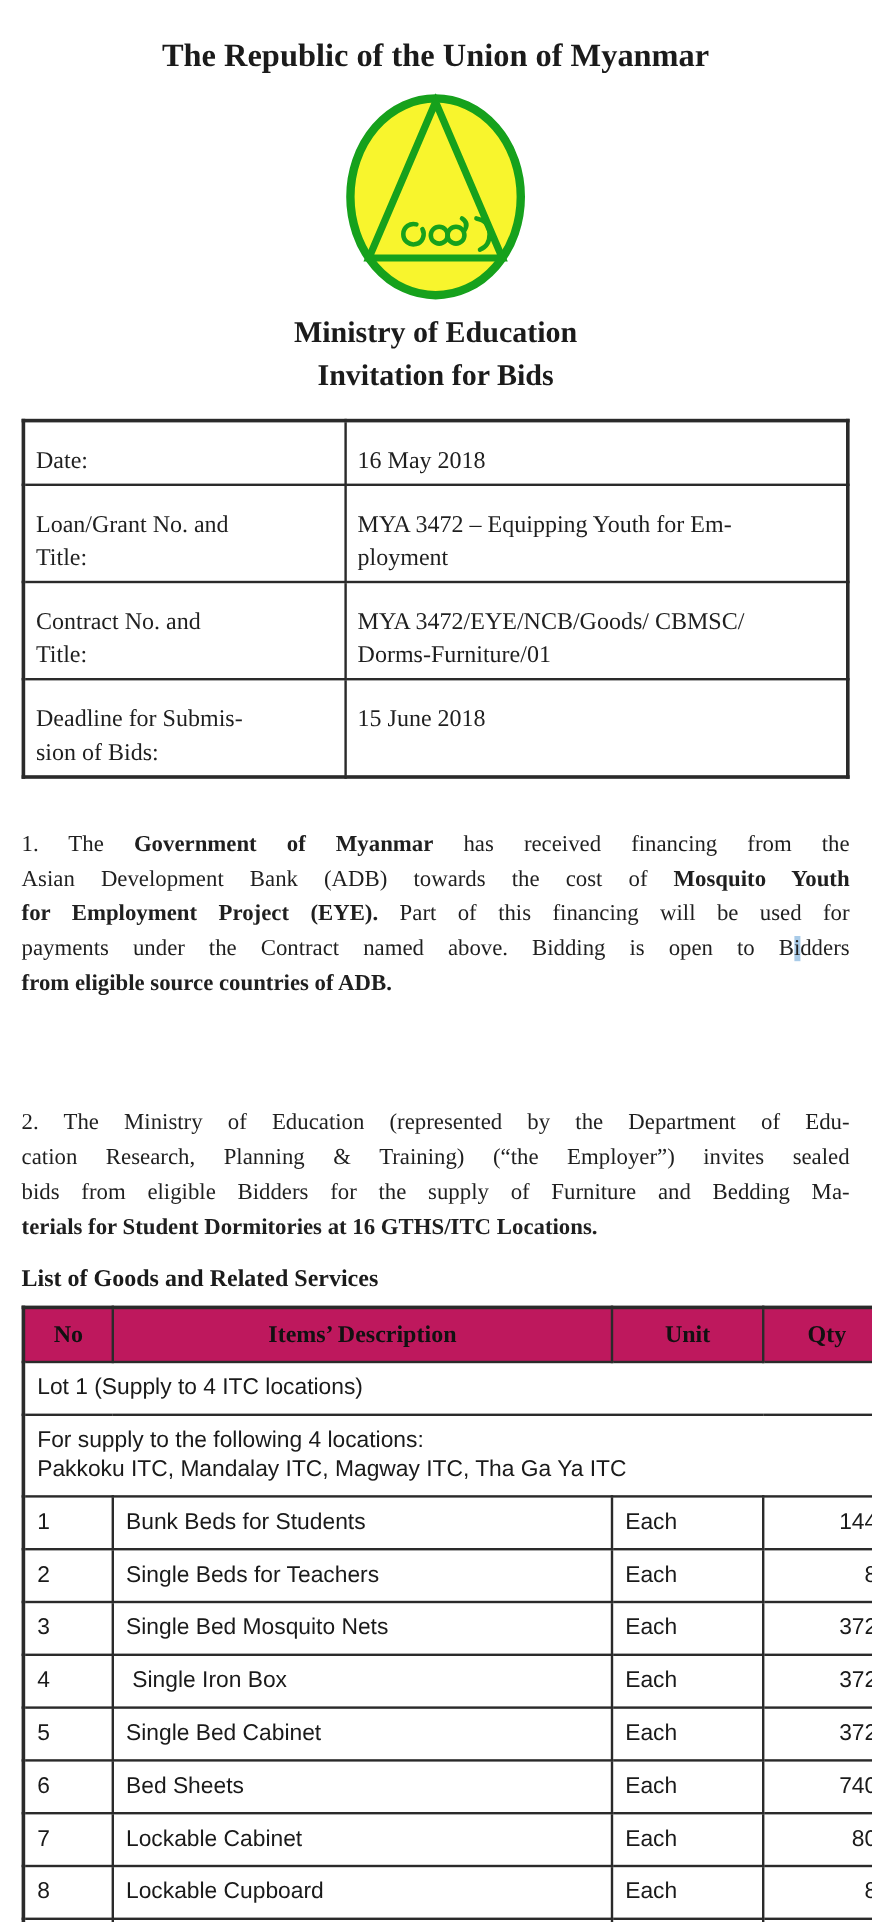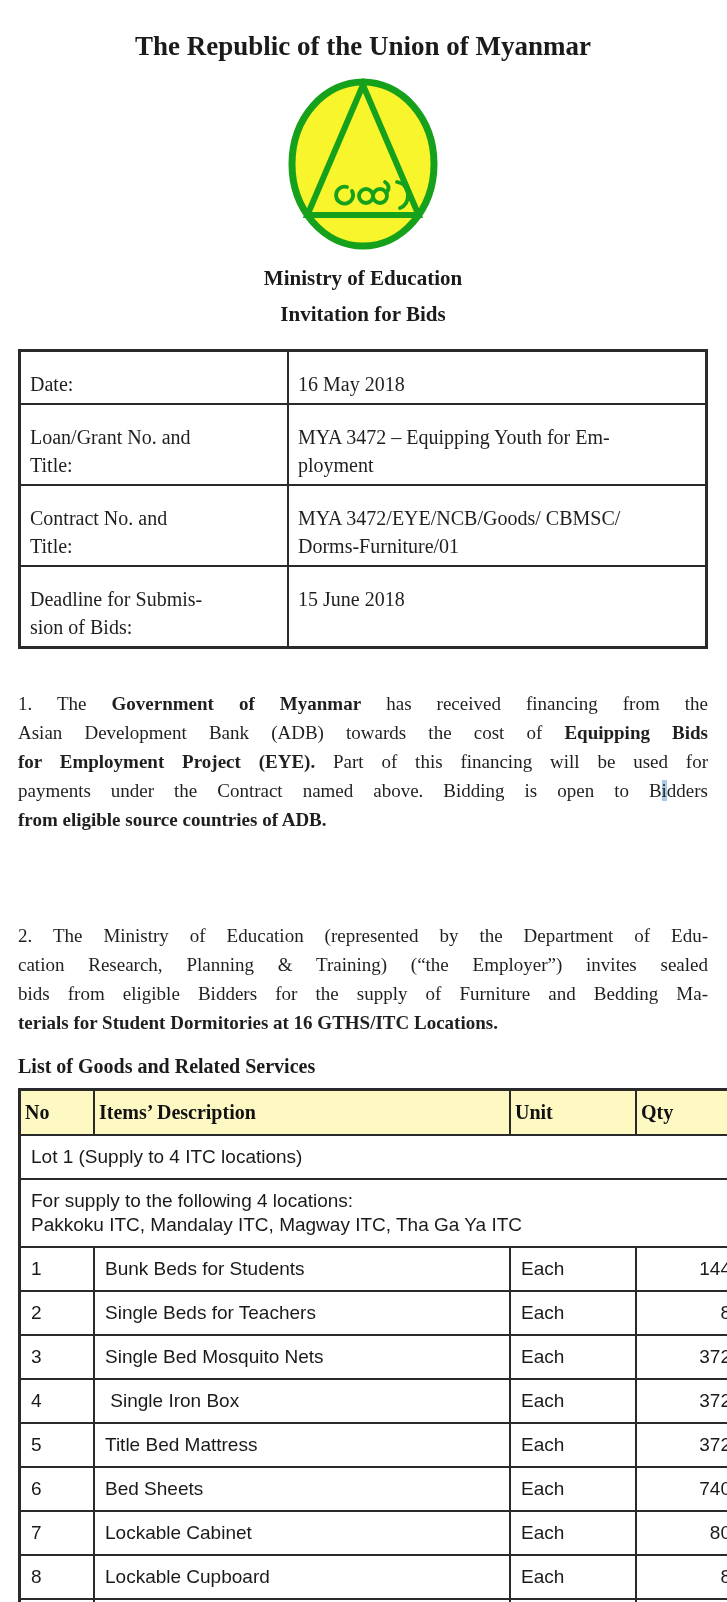--- a/index.html
+++ b/index.html
@@ -26,21 +26,21 @@
     color: #1b1b1b;
   }
   .logo-wrap {
     margin-top: 16px;
     display: flex;
     justify-content: center;
   }
   .ministry-title, .invitation-title {
     margin: 0;
     text-align: center;
-    font-size: 21px;
+    font-size: 25px;
     font-weight: bold;
     line-height: 28px;
     color: #1b1b1b;
   }
   .ministry-title { margin-top: 14px; }
   .invitation-title { margin-top: 8px; }
 
   table { border-collapse: collapse; }
 
   .info-table {
@@ -78,26 +78,26 @@
     line-height: 24px;
   }
   .goods-table {
     margin-top: 10px;
     width: 690px;
     table-layout: fixed;
     border: 3px solid #2a2a2a;
   }
   .goods-table th, .goods-table td { border: 2px solid #2a2a2a; }
   .goods-table th {
-    background: #fef9c3;
+    background: #be185d;
     font-family: "Liberation Serif", serif;
     font-size: 20px;
     font-weight: bold;
     padding: 10px 4px;
-    text-align: left;
+    text-align: center;
     color: #111;
   }
   .col-no   { width: 64px; }
   .col-desc { width: 406px; }
   .col-unit { width: 116px; }
   .col-qty  { width: 96px; }
 
   .goods-table td {
     font-family: "Liberation Sans", sans-serif;
     font-size: 19px;
@@ -160,21 +160,21 @@
       <tr>
         <td class="col-label">Deadline for Submis-
 sion of Bids:</td>
         <td>15 June 2018</td>
       </tr>
     </tbody>
   </table>
 
   <div class="para">
     <div class="jline"><span>1. The </span><b>Government of Myanmar</b><span> has received financing from the</span></div>
-    <div class="jline"><span>Asian Development Bank (ADB) towards the cost of </span><b>Equipping Bids</b></div>
+    <div class="jline"><span>Asian Development Bank (ADB) towards the cost of </span><b>Mosquito Youth</b></div>
     <div class="jline"><b>for Employment Project (EYE).</b><span> Part of this financing will be used for</span></div>
     <div class="jline"><span>payments under the Contract named above. Bidding is open to B</span><span class="hl">i</span><span>dders</span></div>
     <div class="lastline">from eligible source countries of ADB.</div>
   </div>
 
   <div class="para second">
     <div class="jline">2. The Ministry of Education (represented by the Department of Edu-</div>
     <div class="jline">cation Research, Planning &amp; Training) (“the Employer”) invites sealed</div>
     <div class="jline">bids from eligible Bidders for the supply of Furniture and Bedding Ma-</div>
     <div class="lastline">terials for Student Dormitories at 16 GTHS/ITC Locations.</div>
@@ -218,21 +218,21 @@
         <td class="cell-qty">372</td>
       </tr>
       <tr>
         <td class="cell-no">4</td>
         <td class="cell-desc"> Single Iron Box</td>
         <td class="cell-unit">Each</td>
         <td class="cell-qty">372</td>
       </tr>
       <tr>
         <td class="cell-no">5</td>
-        <td class="cell-desc">Title Bed Mattress</td>
+        <td class="cell-desc">Single Bed Cabinet</td>
         <td class="cell-unit">Each</td>
         <td class="cell-qty">372</td>
       </tr>
       <tr>
         <td class="cell-no">6</td>
         <td class="cell-desc">Bed Sheets</td>
         <td class="cell-unit">Each</td>
         <td class="cell-qty">740</td>
       </tr>
       <tr>

